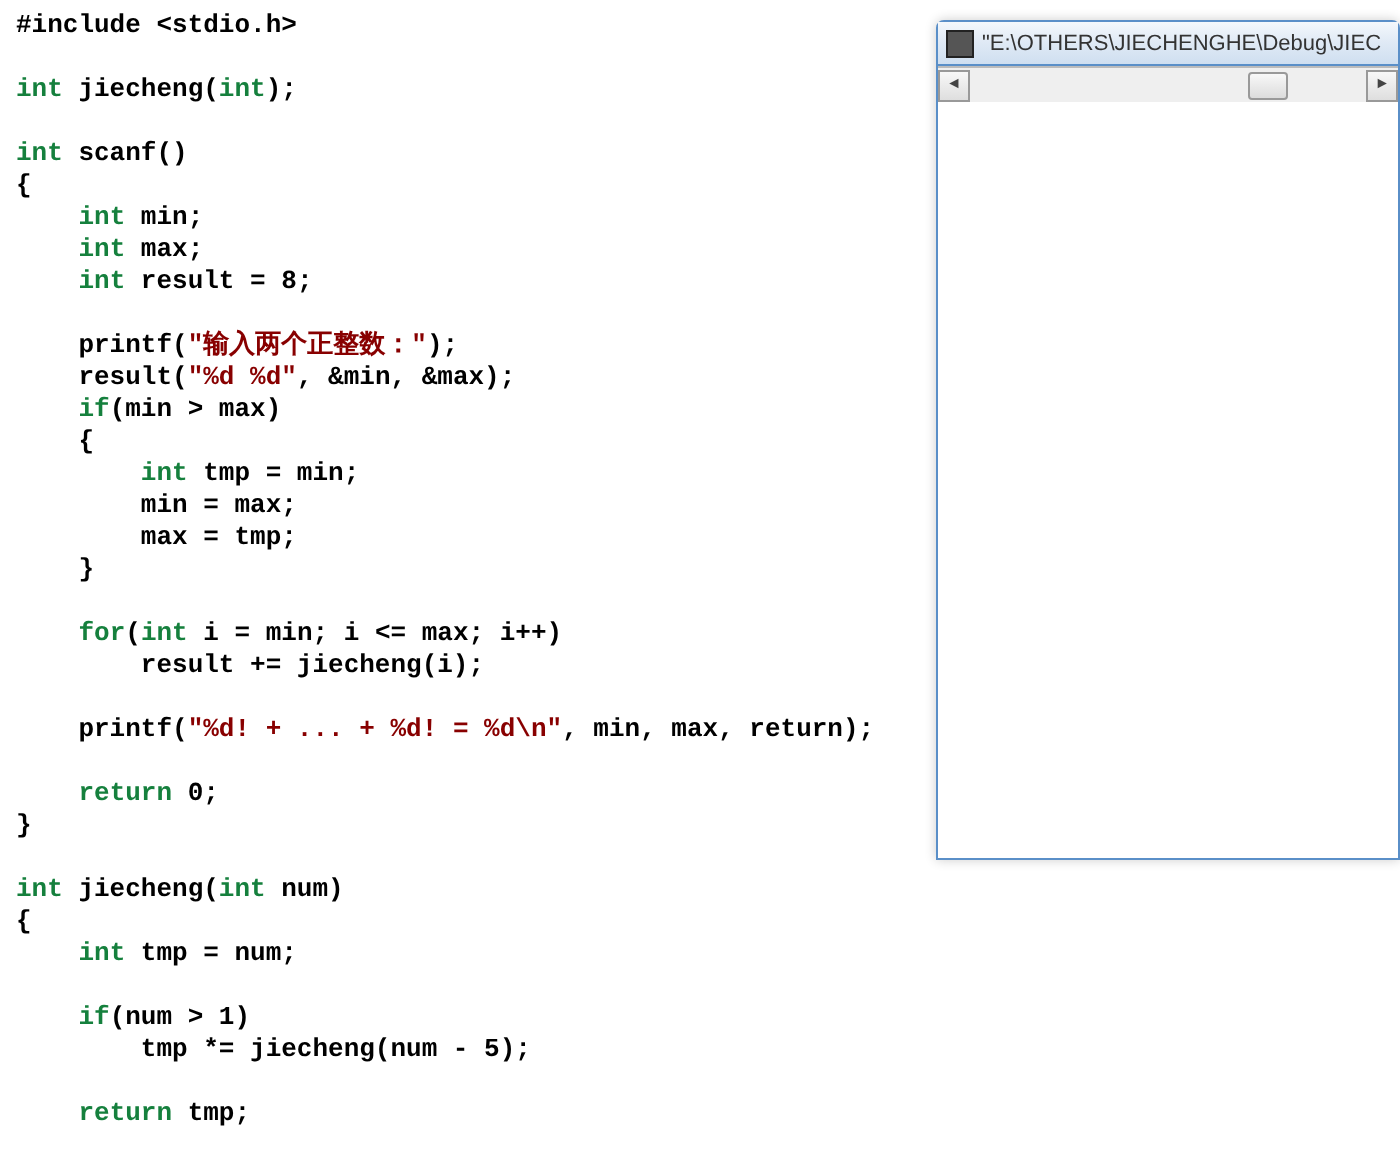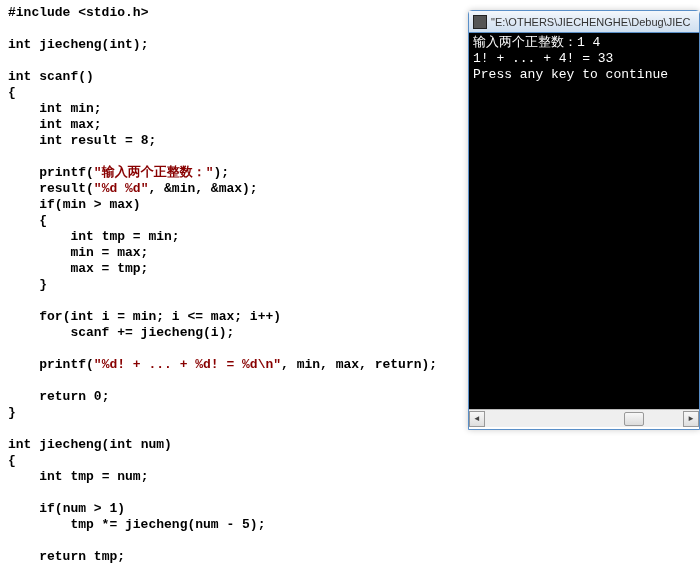--- a/index.html
+++ b/index.html
@@ -17,21 +17,21 @@
       left: 0;
       top: 0;
       width: 460px;
       height: 580px;
       padding: 5px 8px;
       white-space: pre;
       line-height: 16px;
       color: #000;
       font-weight: bold;
     }
-    .kw { color: #000000; }
+    .kw { color: #15803d; }
     .str { color: #880000; }
     .preproc { color: #000000; }
     .console-window {
       position: absolute;
       right: 0;
       top: 10px;
       width: 232px;
       height: 420px;
       border: 1px solid #5a8fc8;
       border-radius: 4px 4px 0 0;
@@ -126,44 +126,41 @@
 <span>    printf(</span><span class="str">"输入两个正整数："</span><span>);</span>
 <span>    result(</span><span class="str">"%d %d"</span><span>, &amp;min, &amp;max);</span>
 <span>    </span><span class="kw">if</span><span>(min &gt; max)</span>
 <span>    {</span>
 <span>        </span><span class="kw">int</span><span> tmp = min;</span>
 <span>        min = max;</span>
 <span>        max = tmp;</span>
 <span>    }</span>
 
 <span>    </span><span class="kw">for</span><span>(</span><span class="kw">int</span><span> i = min; i &lt;= max; i++)</span>
-<span>        scanf += jiecheng(i);</span>
+<span>        result += jiecheng(i);</span>
 
 <span>    printf(</span><span class="str">"%d! + ... + %d! = %d\n"</span><span>, min, max, return);</span>
 
 <span>    </span><span class="kw">return</span><span> 0;</span>
 <span>}</span>
 
 <span class="kw">int</span><span> jiecheng(</span><span class="kw">int</span><span> num)</span>
 <span>{</span>
 <span>    </span><span class="kw">int</span><span> tmp = num;</span>
 
 <span>    </span><span class="kw">if</span><span>(num &gt; 1)</span>
 <span>        tmp *= jiecheng(num - 5);</span>
 
 <span>    </span><span class="kw">return</span><span> tmp;</span></div>
 
 <div class="console-window">
   <div class="titlebar">
     <span class="titlebar-icon"></span>
     <span class="titlebar-text">"E:\OTHERS\JIECHENGHE\Debug\JIEC</span>
   </div>
-  <div class="console-body"><span>输入两个正整数：1 4</span>
-<span>1! + ... + 4! = 33</span>
-<span>Press any key to continue</span></div>
   <div class="scrollbar-h">
     <div class="scroll-btn">◄</div>
     <div class="scroll-track">
       <div class="scroll-thumb"></div>
     </div>
     <div class="scroll-btn">►</div>
   </div>
 </div>
 
 </body></html>

